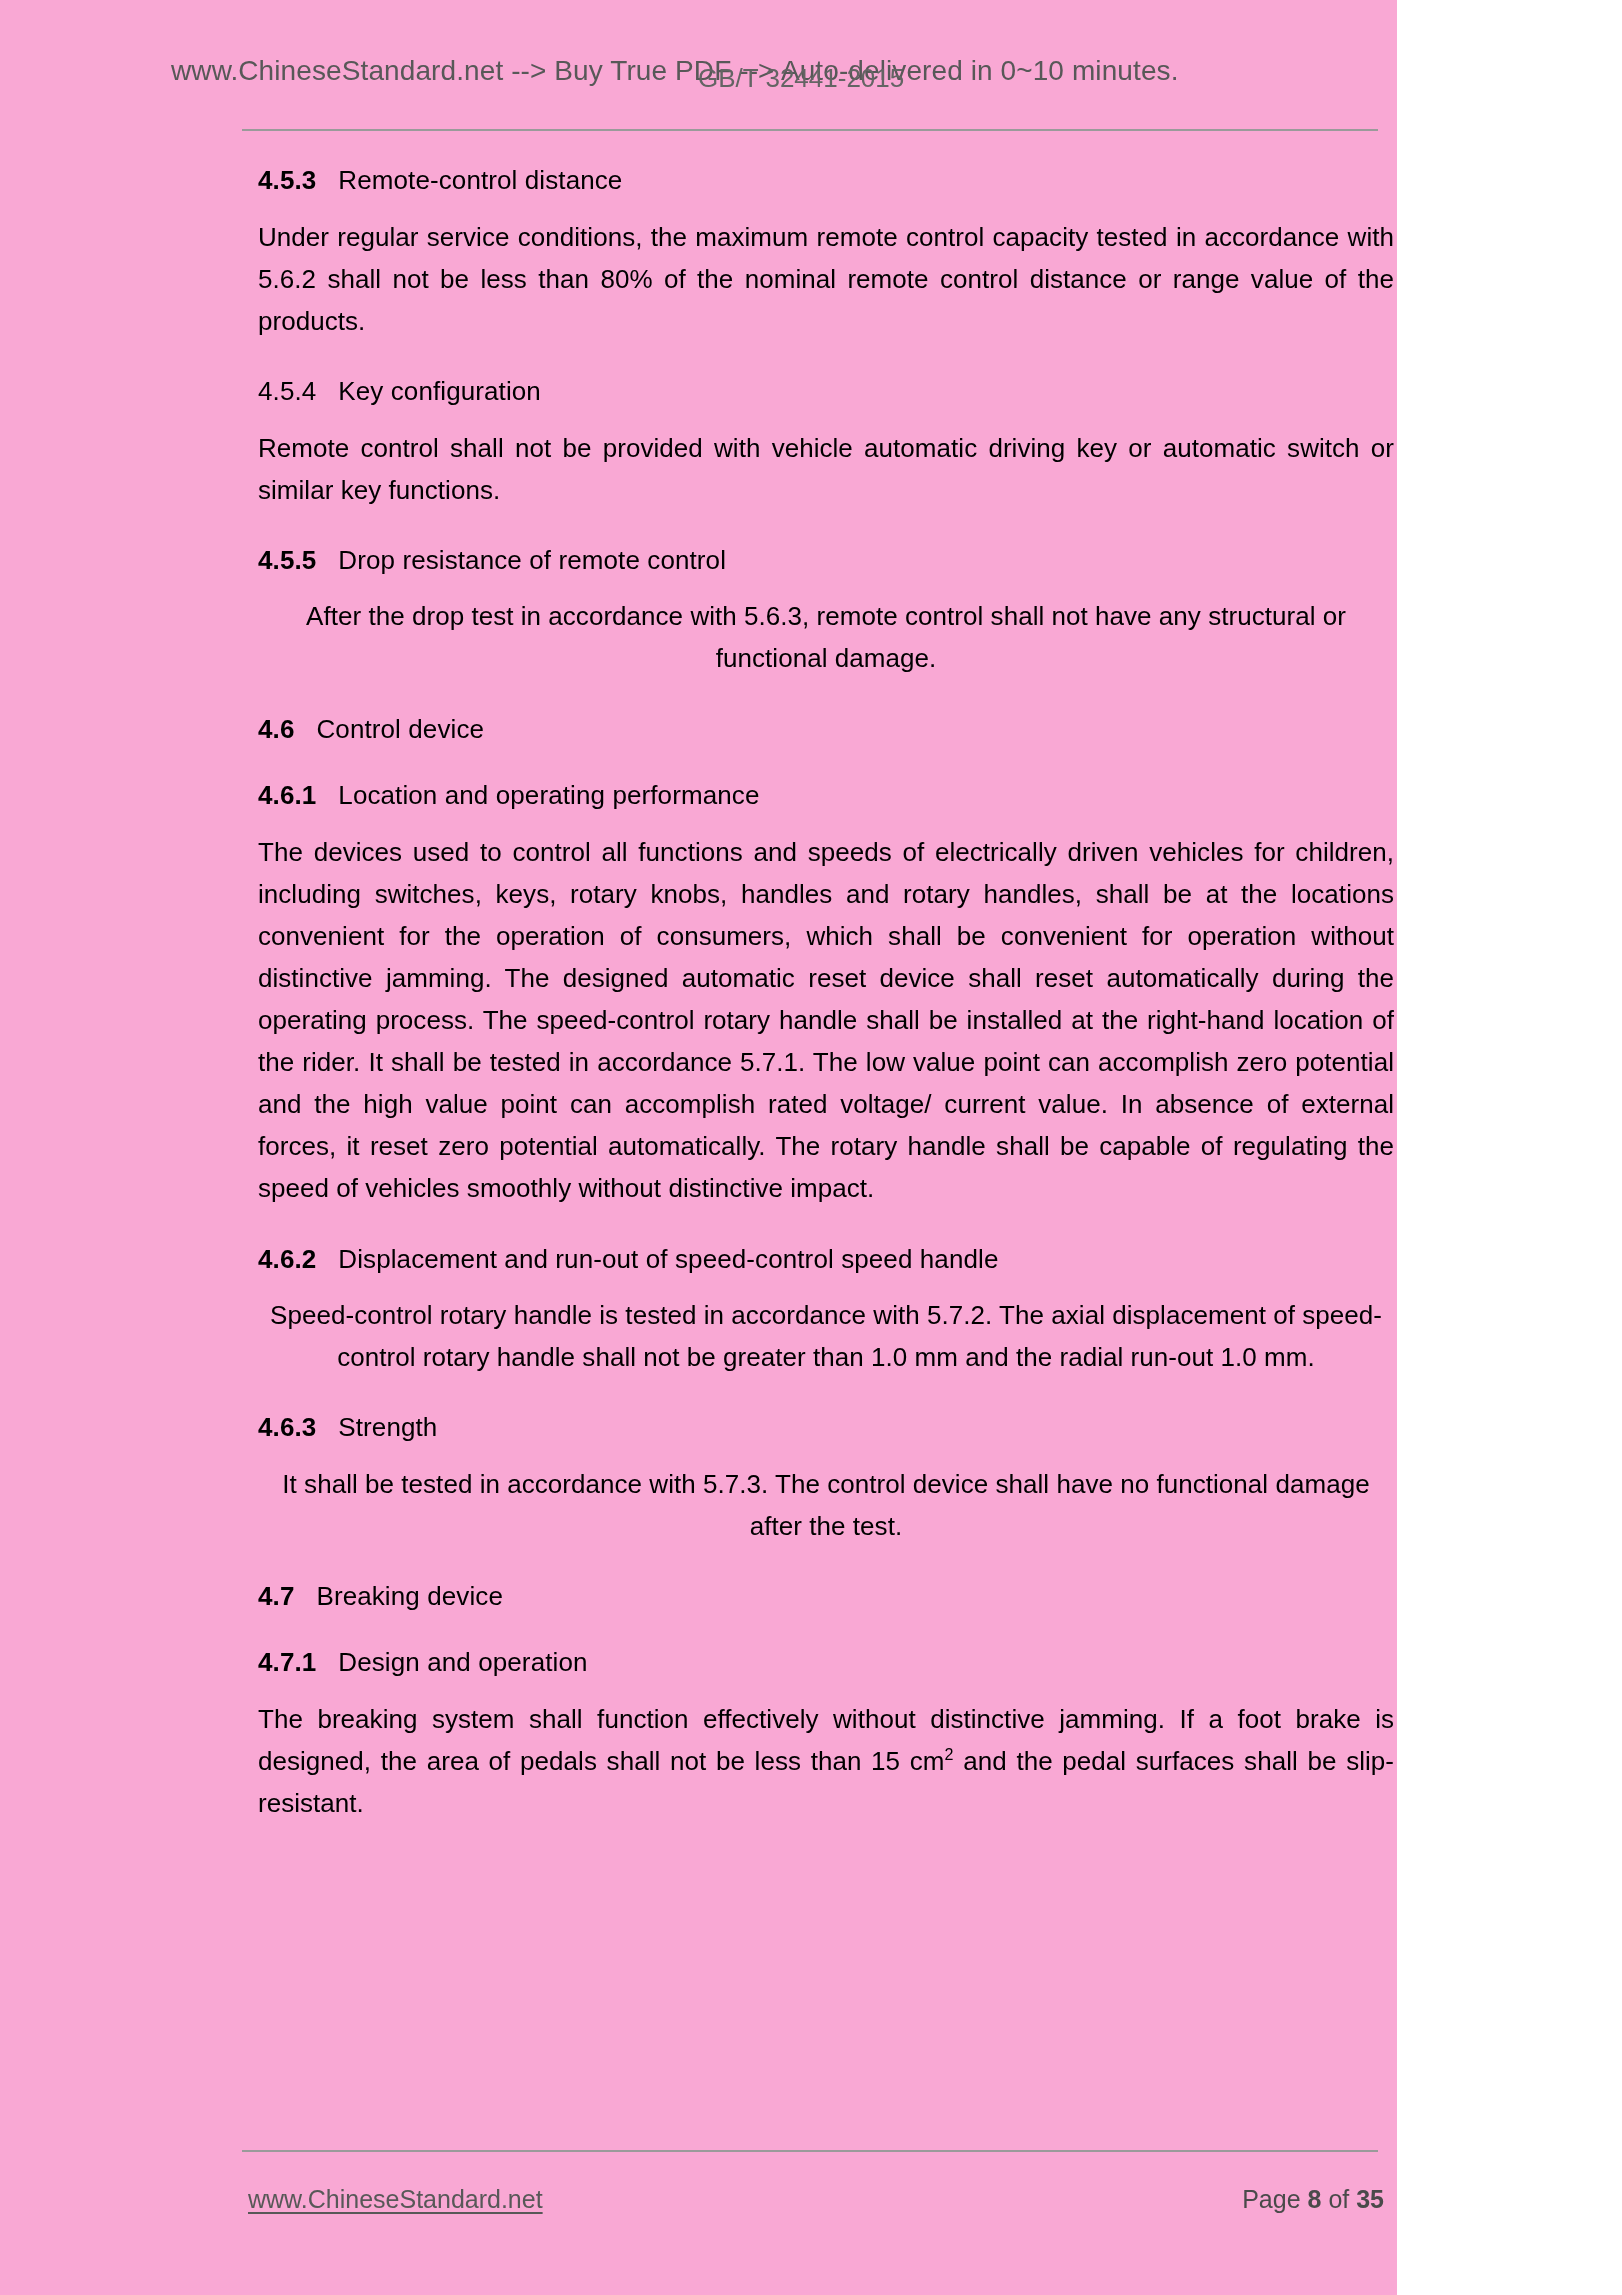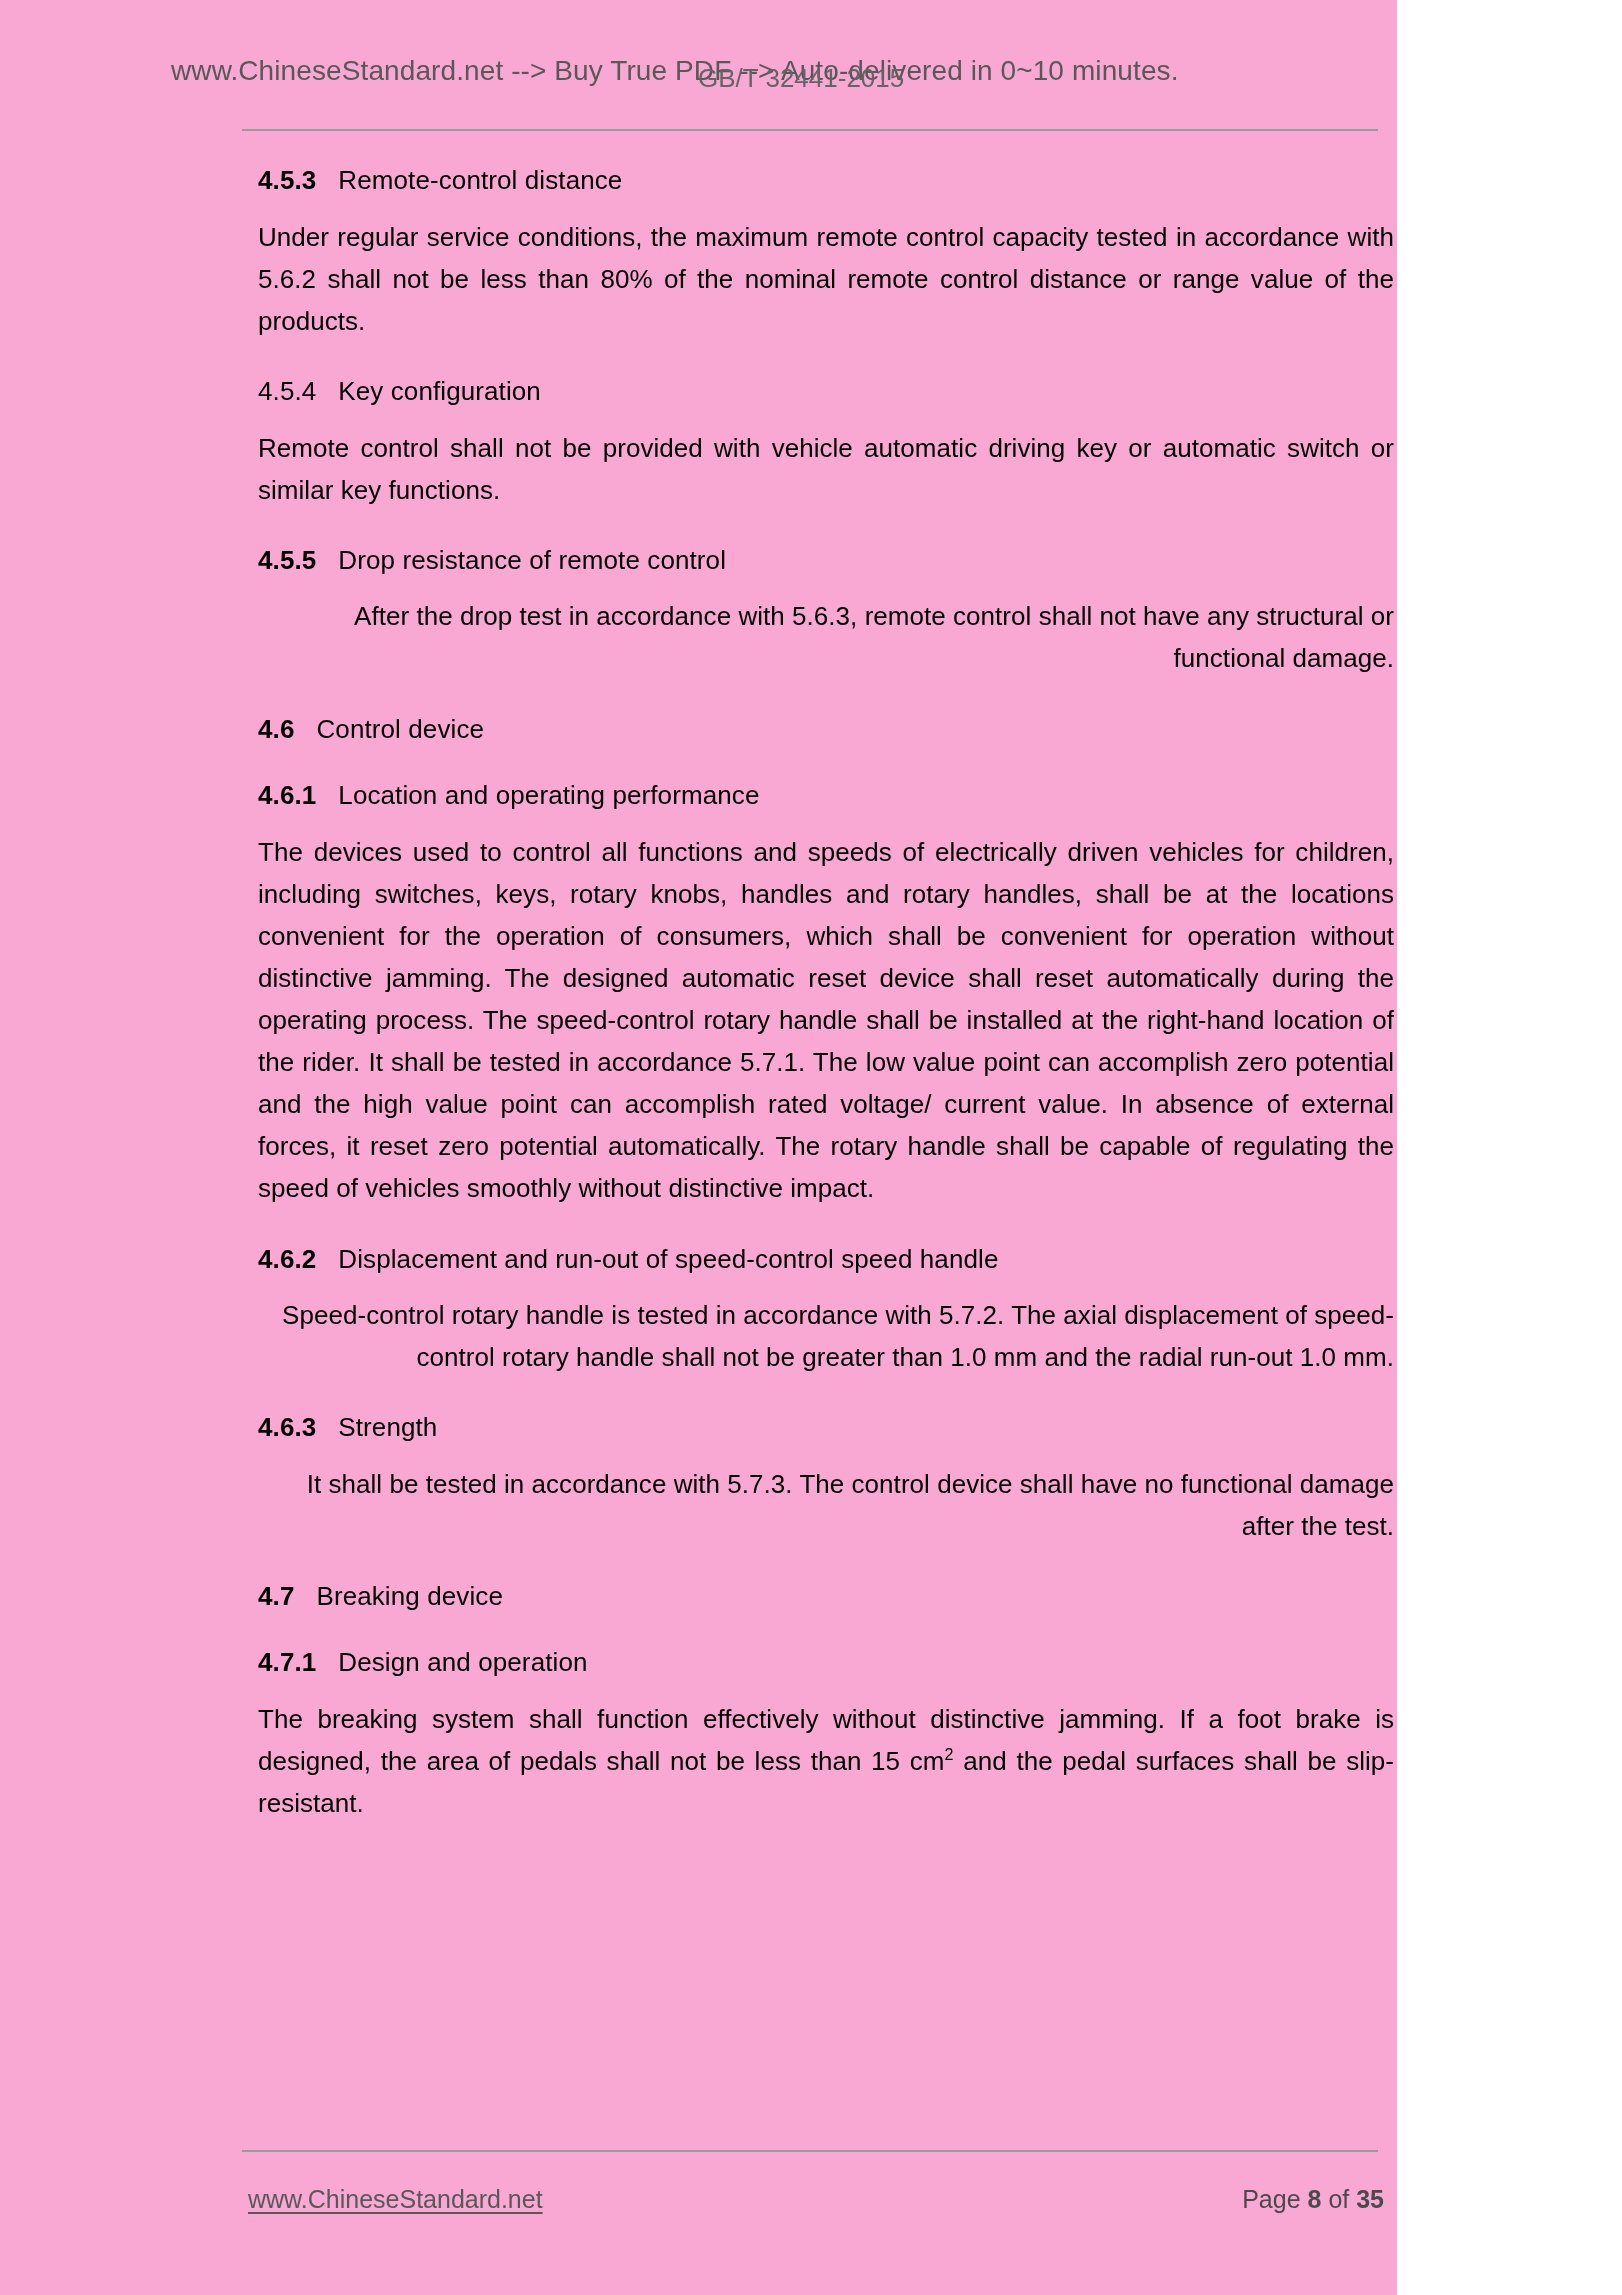--- a/index.html
+++ b/index.html
@@ -84,21 +84,21 @@
   p.body-par {
     margin: 0;
     font-size: 26px;
     line-height: 1.62;
     color: #000000;
     letter-spacing: 0.04px;
     text-align: justify;
     text-justify: inter-word;
   }
   p.body-par.flush {
-    text-align: right;
+    text-align: center;
   }
   p.body-par sup {
     font-size: 0.62em;
     vertical-align: super;
     line-height: 0;
   }
 
   
   .sp-heading-to-par { height: 18.3px; }
   .sp-par-to-heading { height: 32px; }

